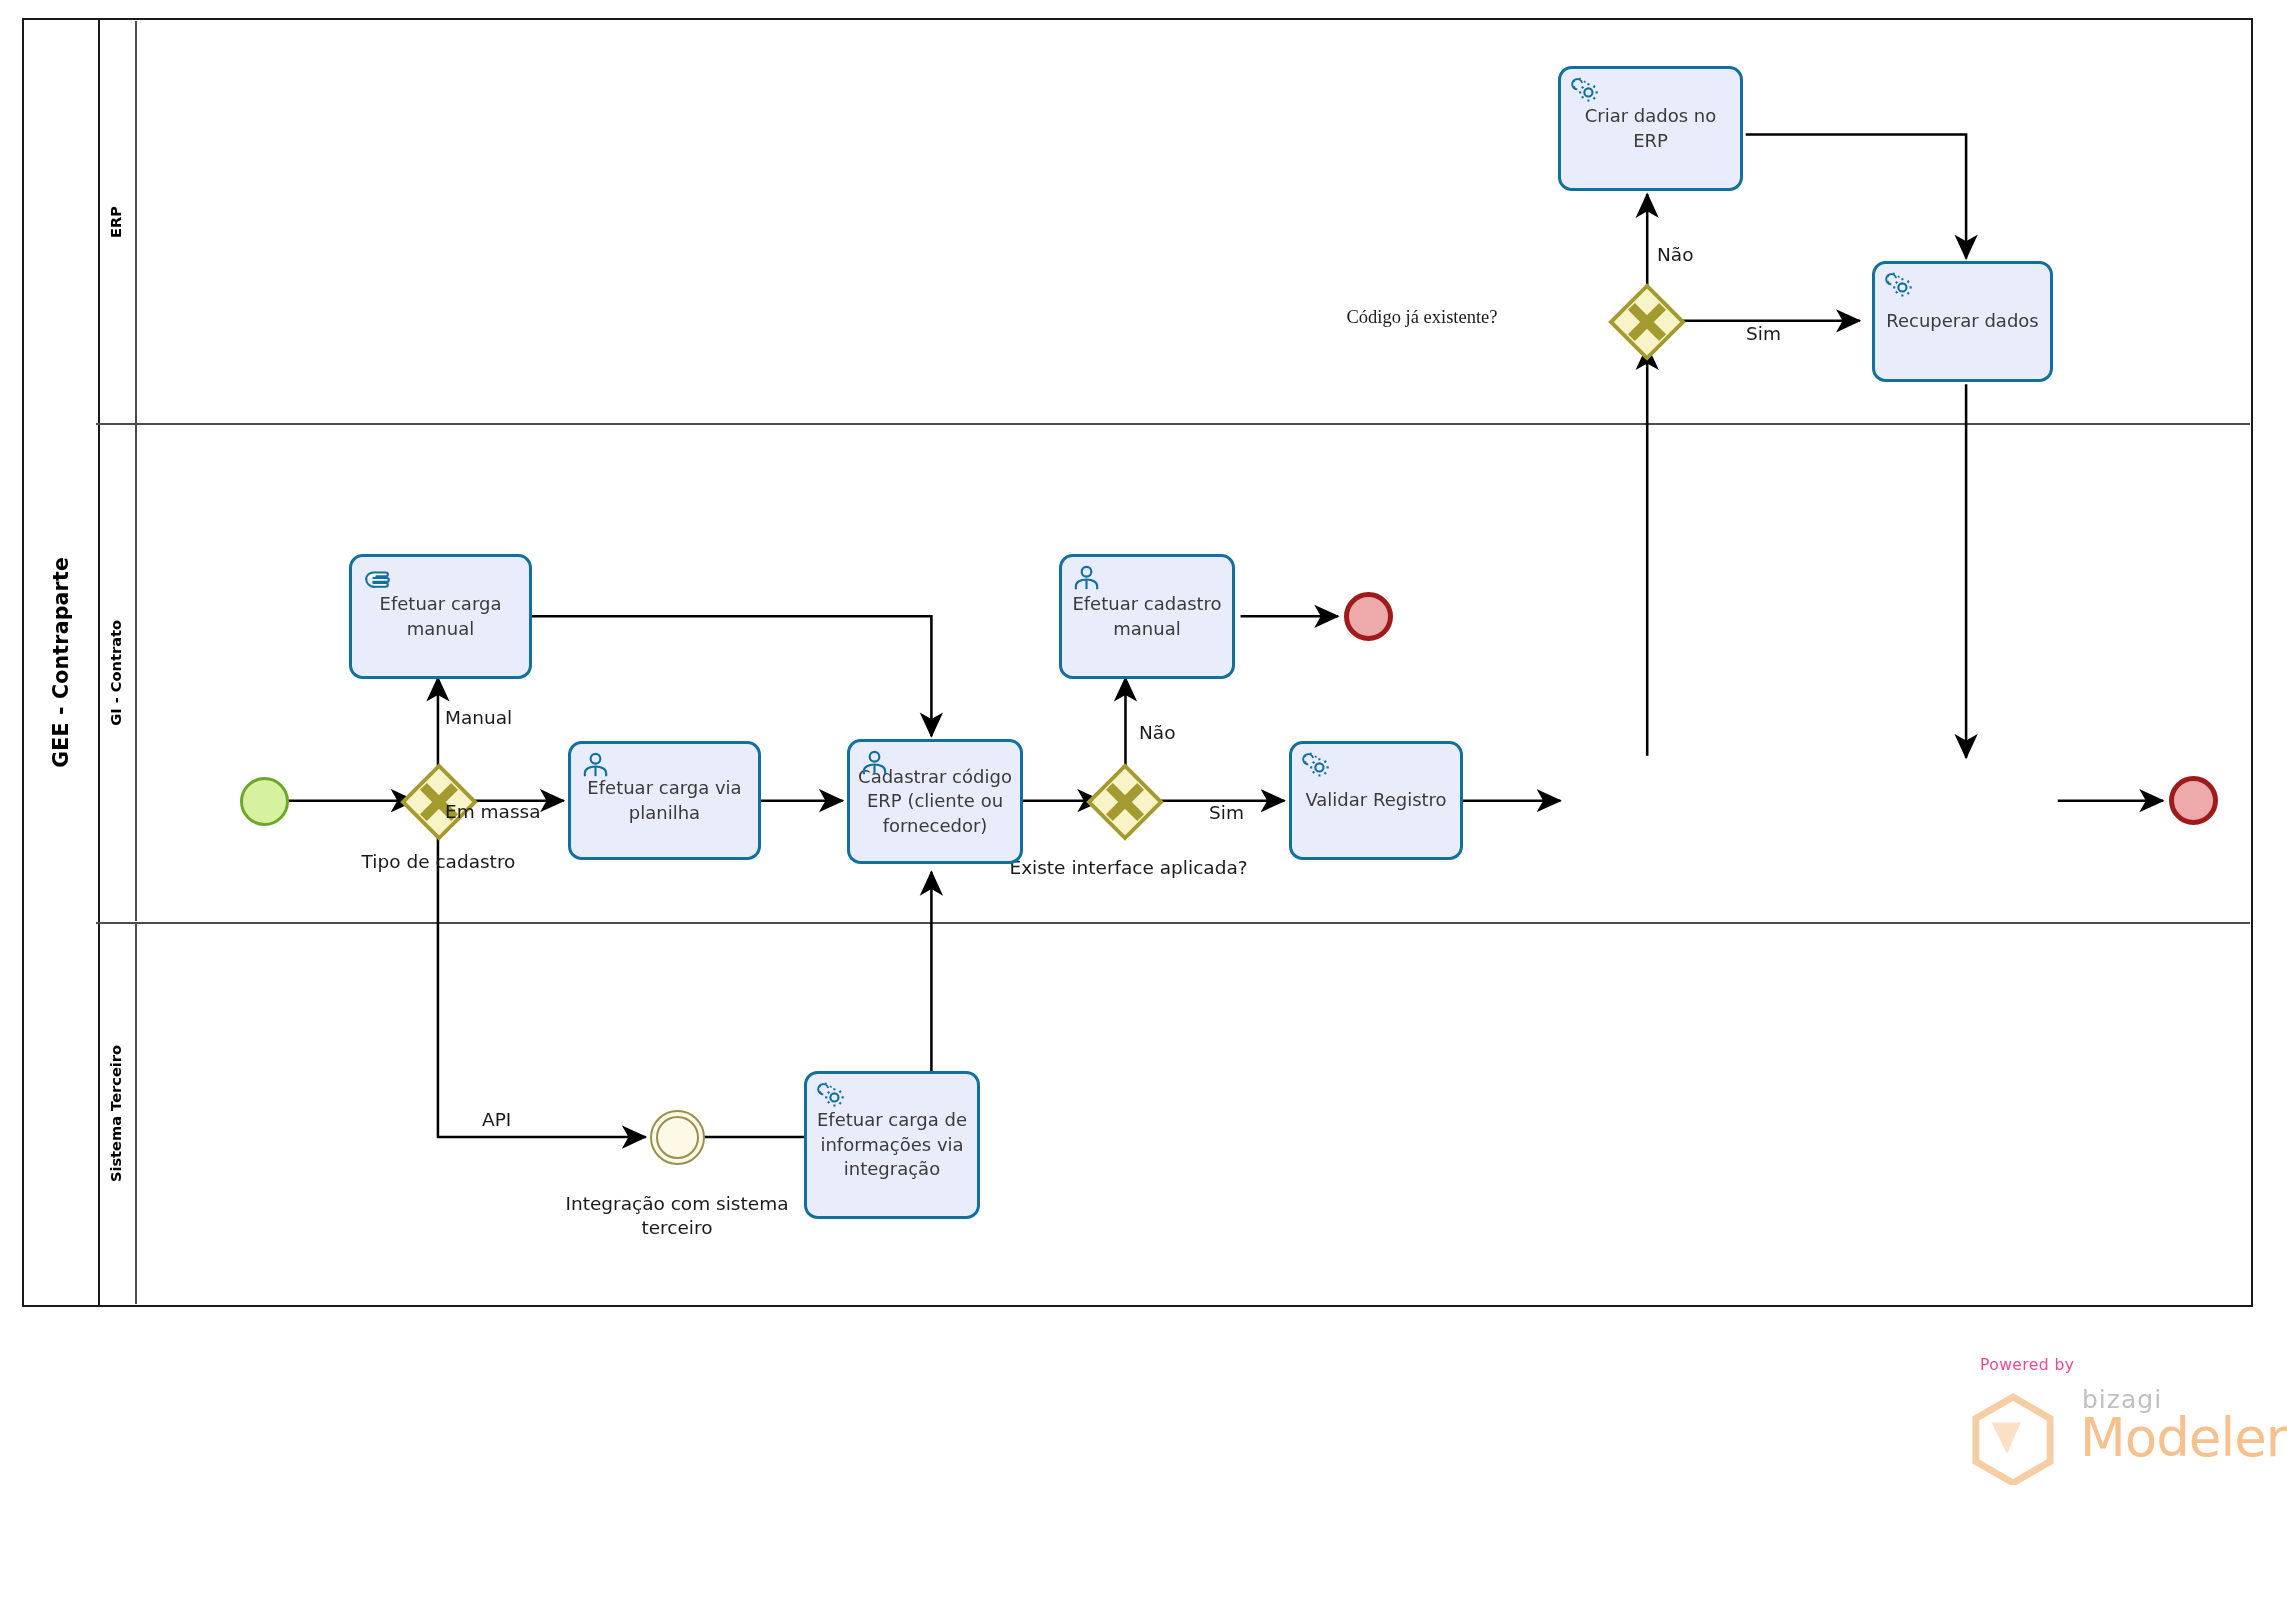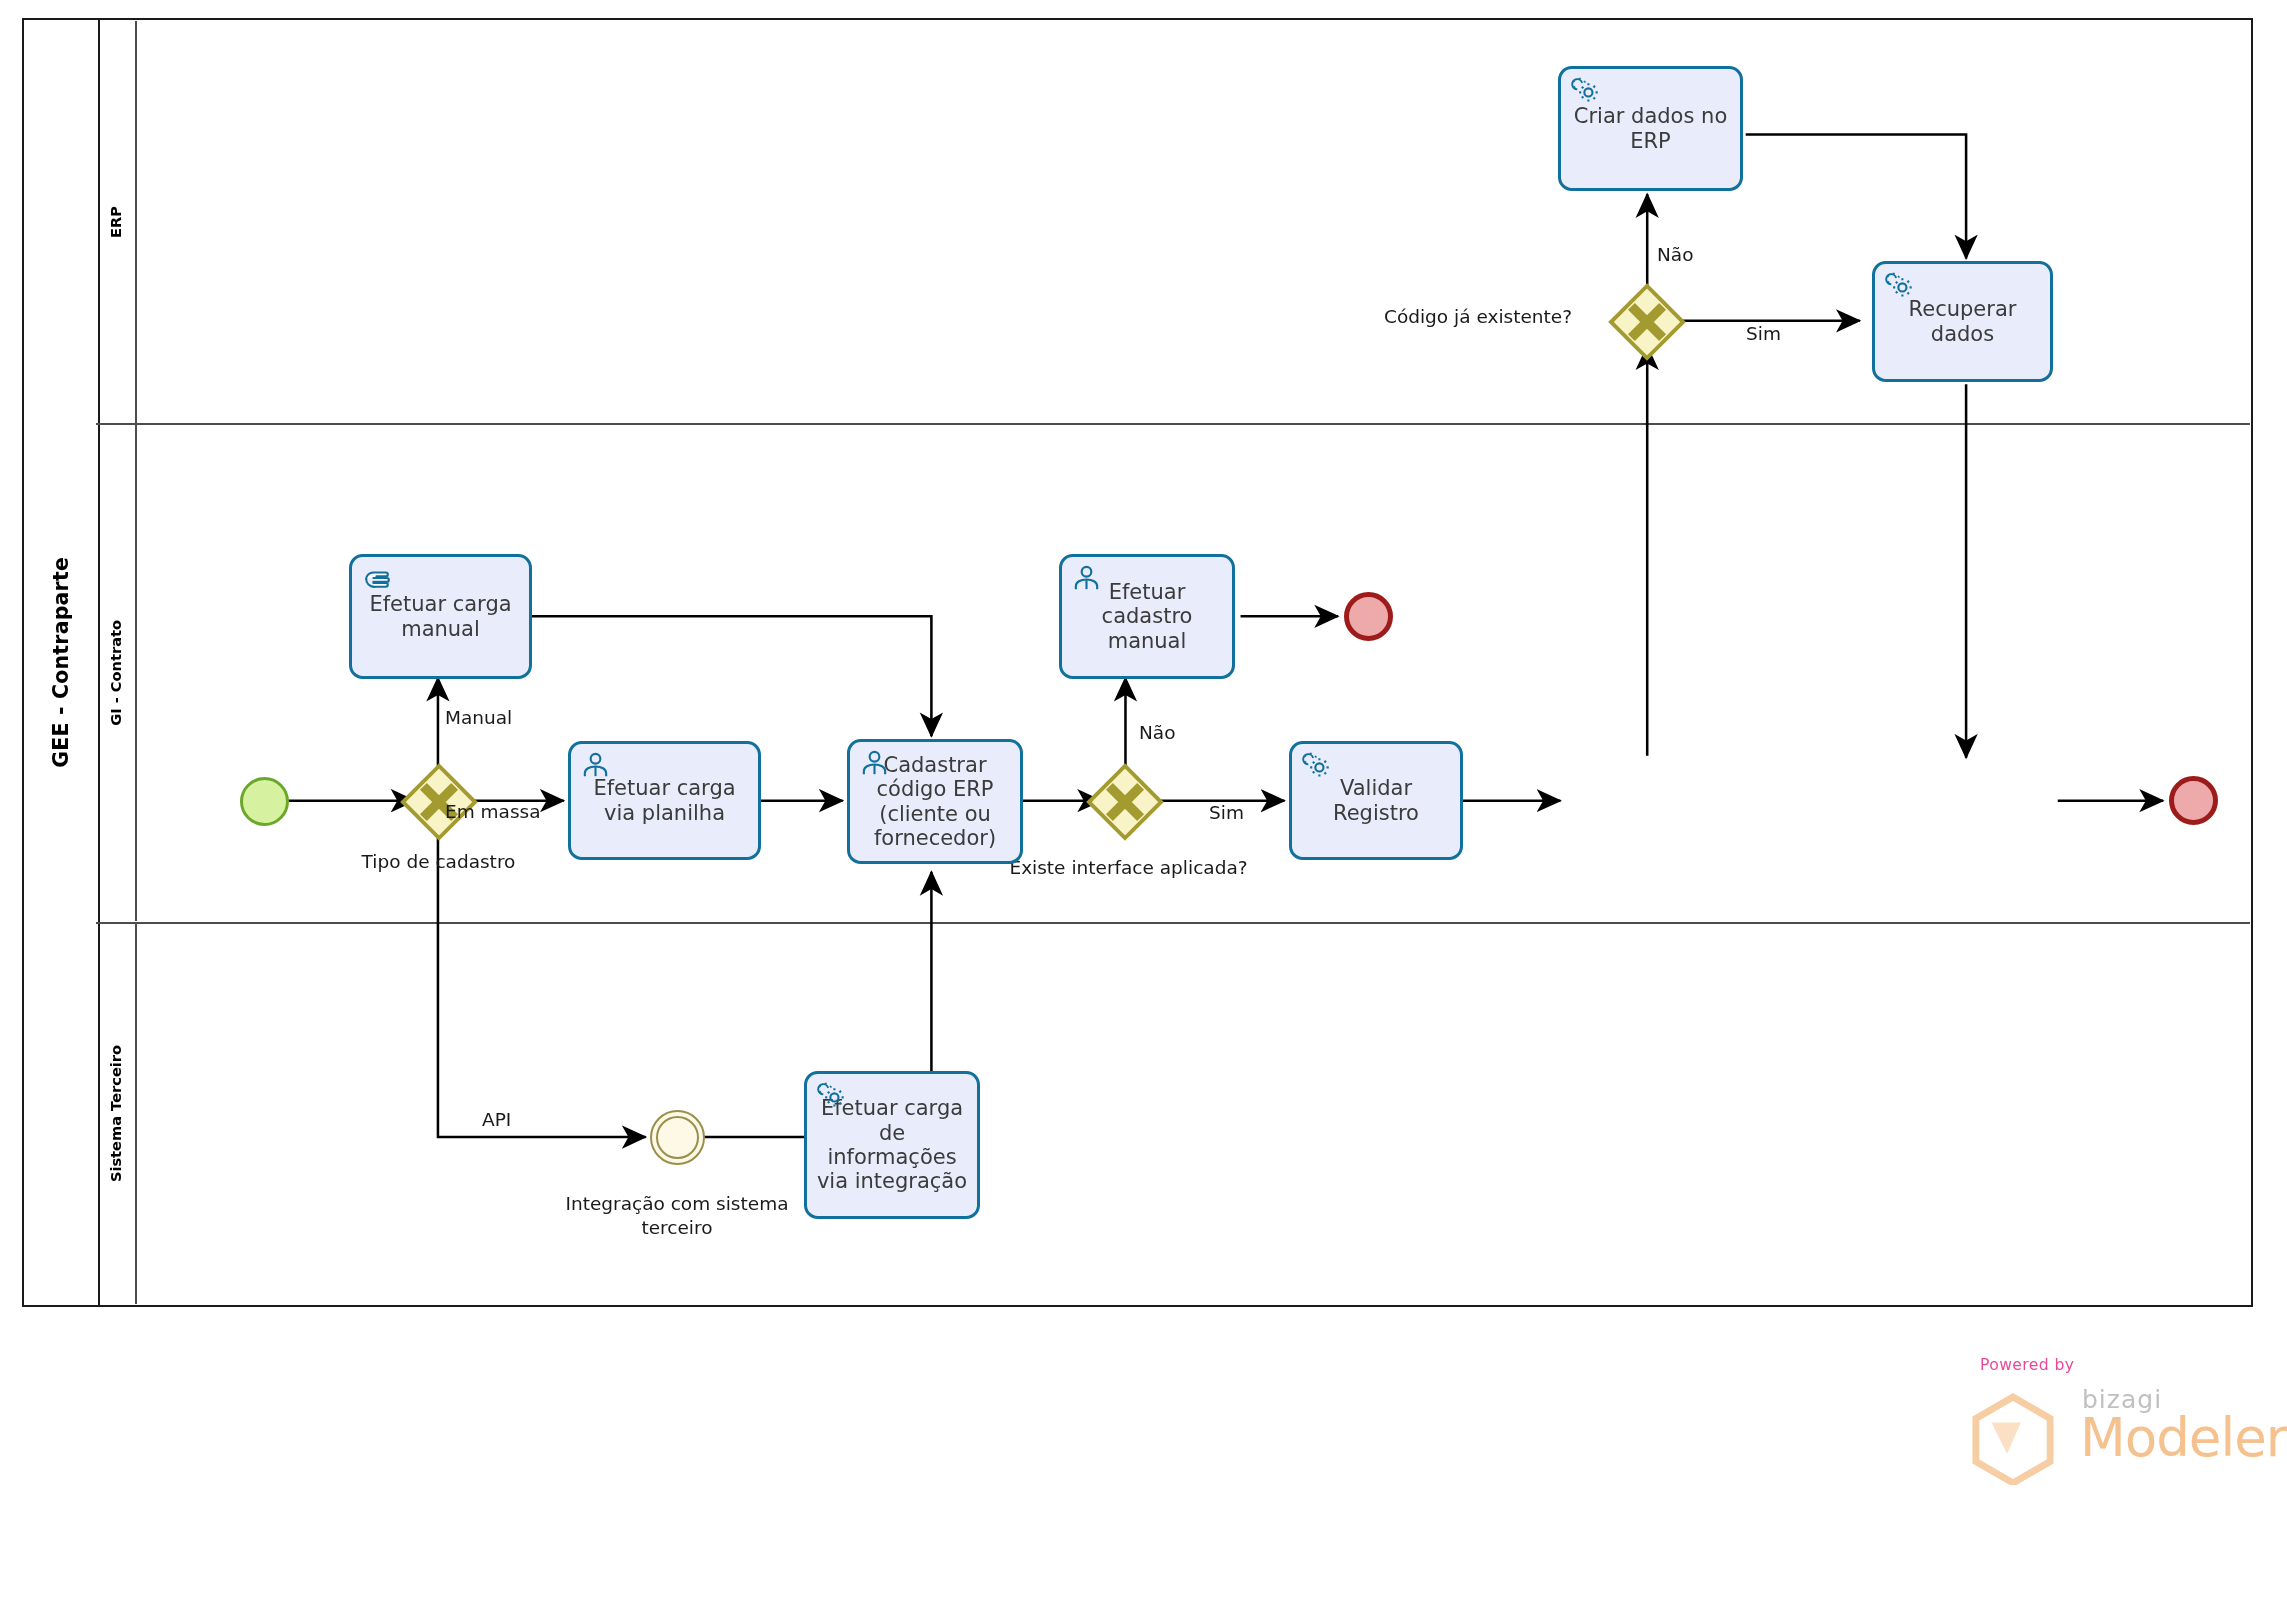--- a/index.html
+++ b/index.html
@@ -18,21 +18,21 @@
   .lane.first{border-top:none;}
   .lane-label-box{position:absolute;left:0;top:0;width:100%;height:100%;
     display:flex;align-items:center;justify-content:center;border-right:2px solid #4d4d4d;box-sizing:border-box;}
   .lane-title{writing-mode:vertical-rl;transform:rotate(180deg);
     font-weight:bold;font-size:14.6px;color:#000;white-space:nowrap;}
 
   
   .task{position:absolute;box-sizing:border-box;
         background:#e8ecfb;border:3.9px solid #12719c;border-radius:13.7px;
         display:flex;align-items:center;justify-content:center;text-align:center;}
-  .task-label{font-size:21px;line-height:24.4px;color:#3b3b3b;padding:0 6px;
+  .task-label{font-size:18px;line-height:24.4px;color:#3b3b3b;padding:0 6px;
               position:relative;z-index:2;}
   .task-icon{position:absolute;left:7.8px;top:5.9px;width:33px;height:33px;z-index:3;}
 
   
   .event{position:absolute;border-radius:50%;box-sizing:border-box;}
   .event.start{background:#d6f2a0;border:3.9px solid #6ba829;}
   .event.end{background:#eeaaaa;border:5.9px solid #9e1b1b;}
   .event.intermediate{background:#fdf9e6;border:2.9px solid #998f4d;}
   .event.intermediate .inner{position:absolute;left:3.9px;top:3.9px;right:3.9px;bottom:3.9px;
         border-radius:50%;border:2.9px solid #998f4d;box-sizing:border-box;background:#fdf9e6;}
@@ -161,21 +161,21 @@
   <div class="node-label" style="left:1009px;top:856px;width:239px;">Existe interface aplicada?</div>
   <div class="edge-label" style="left:1139px;top:722px;">Não</div>
   <div class="edge-label" style="left:1209px;top:802px;">Sim</div>
 
   <div class="gateway" style="left:1608px;top:283px;">
     <svg width="78" height="78" viewBox="0 0 80 80">
       <polygon points="40,3 77,40 40,77 3,40" fill="#f9f4c8" stroke="#a39b30" stroke-width="4"></polygon>
       <path d="M24,24 L56,56 M56,24 L24,56" stroke="#a39b30" stroke-width="10" stroke-linecap="butt"></path>
     </svg>
   </div>
-  <div class="node-label" style="left:1384px;top:305px;width:220px;text-align:left;">Código já existente?</div>
+  <div class="node-label" style="left:1312px;top:305px;width:220px;text-align:center;font-family:Liberation Serif, serif;">Código já existente?</div>
   <div class="edge-label" style="left:1657px;top:244px;">Não</div>
   <div class="edge-label" style="left:1746px;top:323px;">Sim</div>
 
   <div class="task" style="left:349px;top:554px;width:183px;height:125px;">
     <span class="task-icon">
       <svg viewBox="0 0 32 32" width="33" height="33">
         <path d="M6 15.5c0-3.4 3-6.2 7-6.2h12c1.1 0 2 .8 2 1.8s-.9 1.8-2 1.8h-9" fill="#fff" stroke="#12719c" stroke-width="2" stroke-linecap="round"></path>
         <path d="M13 14.6h13c1.1 0 2 .8 2 1.8s-.9 1.8-2 1.8H13" fill="#fff" stroke="#12719c" stroke-width="2" stroke-linecap="round"></path>
         <path d="M13 19.4h12c1.1 0 2 .8 2 1.8s-.9 1.8-2 1.8H13" fill="#fff" stroke="#12719c" stroke-width="2" stroke-linecap="round"></path>
         <path d="M6 15.5c0 4.2 3.2 7.7 8 7.7" fill="none" stroke="#12719c" stroke-width="2" stroke-linecap="round"></path>

